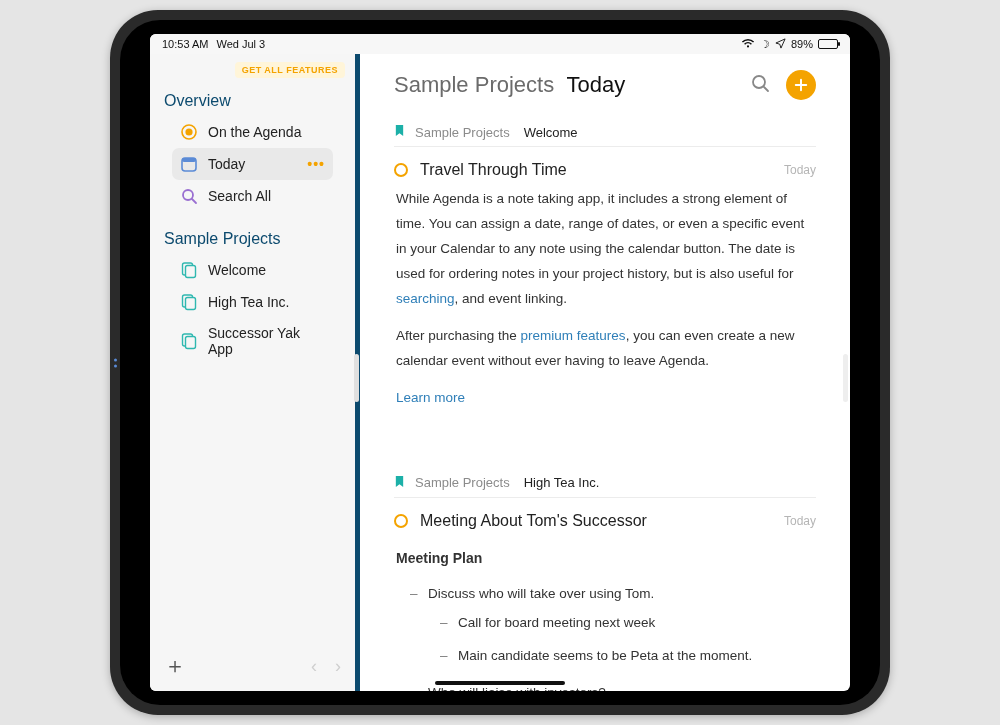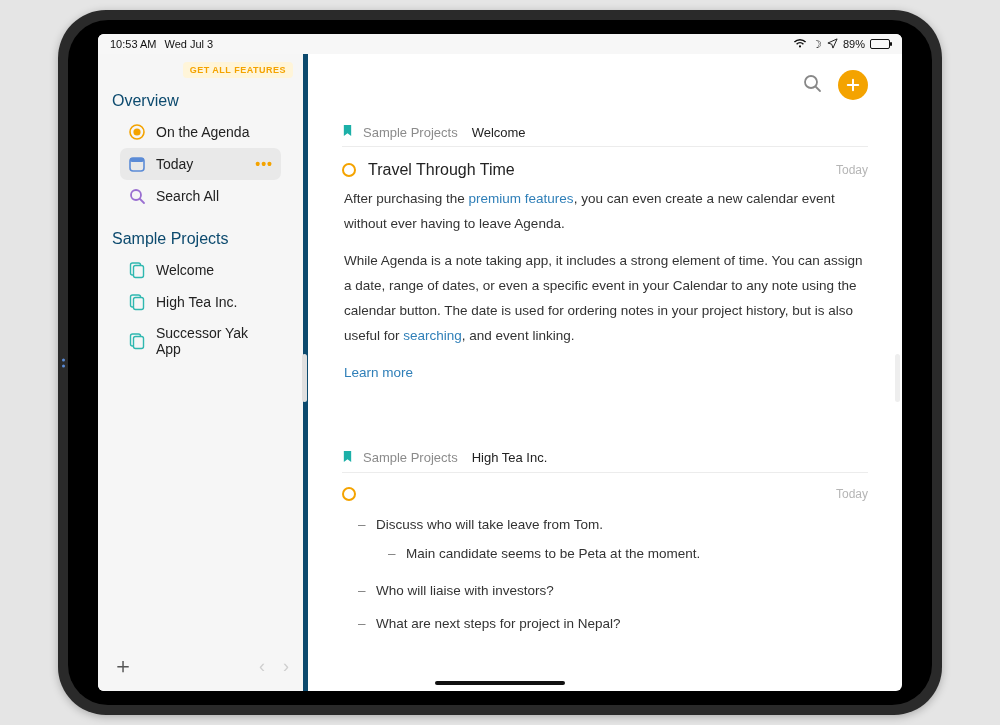--- a/index.html
+++ b/index.html
@@ -1,20 +1,20 @@
 <!DOCTYPE html>
 <html><head>
 <meta charset="utf-8">
 <style>
   * { box-sizing: border-box; margin: 0; padding: 0; }
   html, body { width: 1000px; height: 725px; font-family: -apple-system, "Helvetica Neue", Helvetica, Arial, sans-serif; }
   body { background: #e5e5e5; display:flex; align-items:center; justify-content:center; }
 
   .device {
-    width: 884px; height: 705px;
+    width: 780px; height: 705px;
     background: #2a2a2a;
     border-radius: 48px;
     padding: 10px;
     box-shadow: 0 2px 8px rgba(0,0,0,.25);
     position: relative;
   }
   .bezel {
     width: 100%; height: 100%;
     background: #000;
     border-radius: 40px;
@@ -242,20 +242,23 @@
             <span class="nav">
               <span>‹</span>
               <span>›</span>
             </span>
           </div>
           <div class="grab"></div>
         </aside>
 
         <main class="content">
           <div class="content-header">
+            <h1>
+              <span>Sample Projects</span>&nbsp;&nbsp;<span class="bold">Today</span>
+            </h1>
             <div class="header-actions">
               <span>
                 <svg viewBox="0 0 20 20" width="20" height="20">
                     <circle cx="9" cy="9" r="6" fill="none" stroke="#888" stroke-width="1.8"></circle>
                     <line x1="14" y1="14" x2="18" y2="18" stroke="#888" stroke-width="1.8" stroke-linecap="round"></line>
                   </svg>
               </span>
               <span class="round-btn">
                 <svg viewBox="0 0 16 16" width="14" height="14">
                     <path d="M8 2v12M2 8h12" stroke="#fff" stroke-width="2.2" stroke-linecap="round"></path>
@@ -271,45 +274,48 @@
             <span class="proj">Sample Projects</span>
             <span class="sub">Welcome</span>
           </div>
           <div class="note-title-row">
             <span class="ring"></span>
             <h2>Travel Through Time</h2>
             <span class="date">Today</span>
           </div>
           <div class="note-body">
             <p>
-              <span>After purchasing the </span><a href="#">premium features</a><span>, you can even create a new calendar event without ever having to leave Agenda.</span>
+              <span>While Agenda is a note taking app, it includes a strong element of time. You can assign a date, range of dates, or even a specific event in your Calendar to any note using the calendar button. The date is used for ordering notes in your project history, but is also useful for </span><a href="#">searching</a><span>, and event linking.</span>
             </p>
             <p>
-              <span>While Agenda is a note taking app, it includes a strong element of time. You can assign a date, range of dates, or even a specific event in your Calendar to any note using the calendar button. The date is used for ordering notes in your project history, but is also useful for </span><a href="#">searching</a><span>, and event linking.</span>
+              <span>After purchasing the </span><a href="#">premium features</a><span>, you can even create a new calendar event without ever having to leave Agenda.</span>
             </p>
             <p><a href="#" class="learn">Learn more</a></p>
           </div>
 
           <div class="spacer"></div>
 
           <div class="crumb-row">
             <span class="bm"><svg viewBox="0 0 12 14" width="11" height="13">
                   <path d="M2 1h8v12l-4-3-4 3V1z" fill="#1cb0a8"></path>
                 </svg></span>
             <span class="proj">Sample Projects</span>
             <span class="sub">High Tea Inc.</span>
           </div>
           <div class="note-title-row">
             <span class="ring"></span>
+            <h2>Meeting About Tom's Successor</h2>
             <span class="date">Today</span>
           </div>
           <div class="note-body">
+            <div class="plan-h">Meeting Plan</div>
             <ul class="dash">
-              <li><span>Discuss who will take leave from Tom.</span>
+              <li><span>Discuss who will take over using Tom.</span>
                 <ul class="dash">
+                  <li><span>Call for board meeting next week</span></li>
                   <li><span>Main candidate seems to be Peta at the moment.</span></li>
                 </ul>
               </li>
               <li><span>Who will liaise with investors?</span></li>
               <li><span>What are next steps for project in Nepal?</span></li>
 
             </ul>
           </div>
 
           <div class="rgrab"></div>

